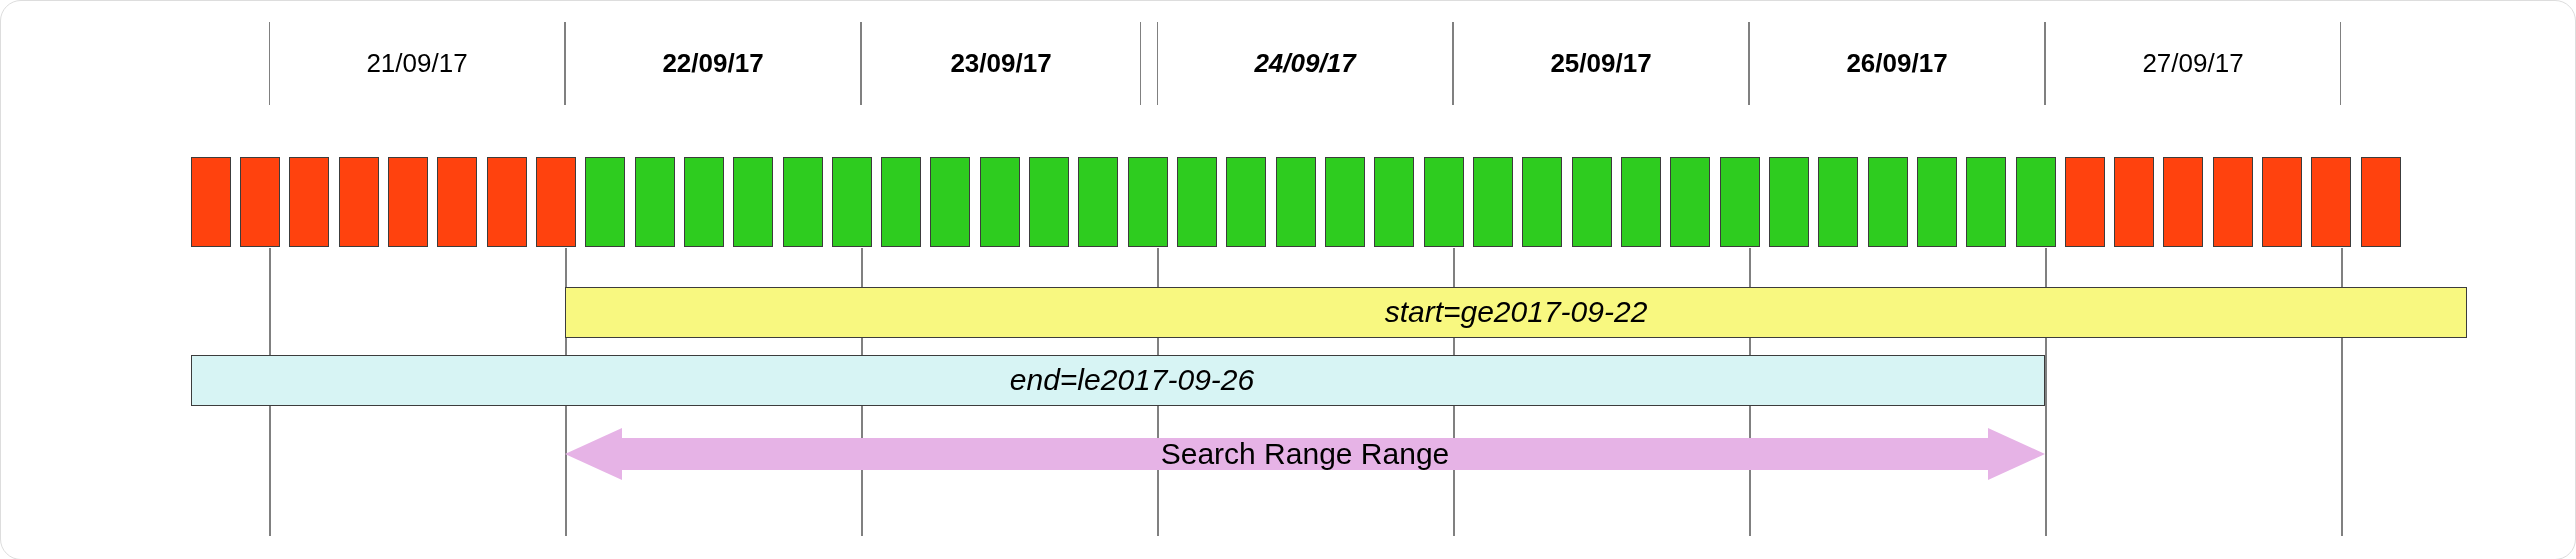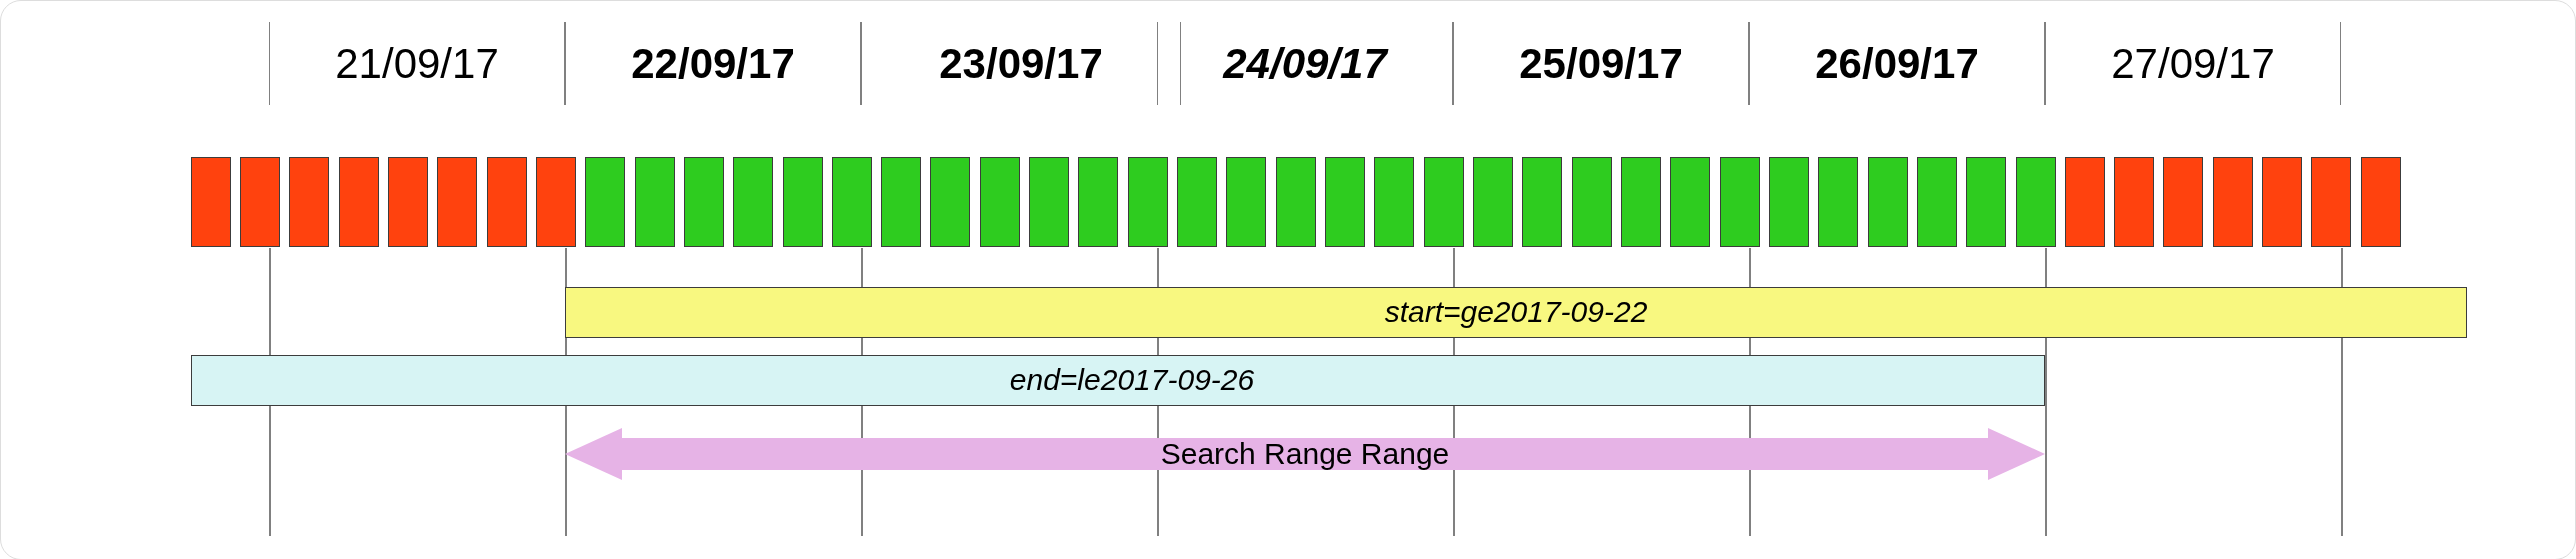--- a/index.html
+++ b/index.html
@@ -24,21 +24,21 @@
     top: 21px; left: 0; right: 0;
     height: 83px;
   }
   .date-cell {
     position: absolute;
     top: 0;
     height: 83px;
     border-left: 1.9px solid #808080;
     border-right: 1.9px solid #808080;
     text-align: center;
-    font-size: 42px;
+    font-size: 26px;
     line-height: 83px;
     white-space: nowrap;
     box-sizing: border-box;
   }
   .date-cell.bold { font-weight: 700; }
 
   
   .ticks {
     position: absolute;
     top: 156px; left: 0; right: 0;
@@ -99,21 +99,21 @@
   }
 </style>
 </head>
 <body>
 
 <div class="frame">
 
   <div class="dates" id="dates">
       <div class="date-cell" style="left: 268px; width: 296px;">21/09/17</div>
       <div class="date-cell bold" style="left: 564px; width: 296px;">22/09/17</div>
-      <div class="date-cell bold" style="left: 860px; width: 320px;">23/09/17</div>
+      <div class="date-cell bold" style="left: 860px; width: 280px;">23/09/17</div>
       <div class="date-cell bold" style="left: 1156px; width: 296px; font-style: italic;">24/09/17</div>
       <div class="date-cell bold" style="left: 1452px; width: 296px;">25/09/17</div>
       <div class="date-cell bold" style="left: 1748px; width: 296px;">26/09/17</div>
       <div class="date-cell" style="left: 2044px; width: 296px;">27/09/17</div>
     </div>
 
   <div class="ticks" id="ticks">
       <div class="tick orange" style="left: 190px; width: 40px;"></div>
       <div class="tick orange" style="left: 239px; width: 40px;"></div>
       <div class="tick orange" style="left: 288px; width: 40px;"></div>

